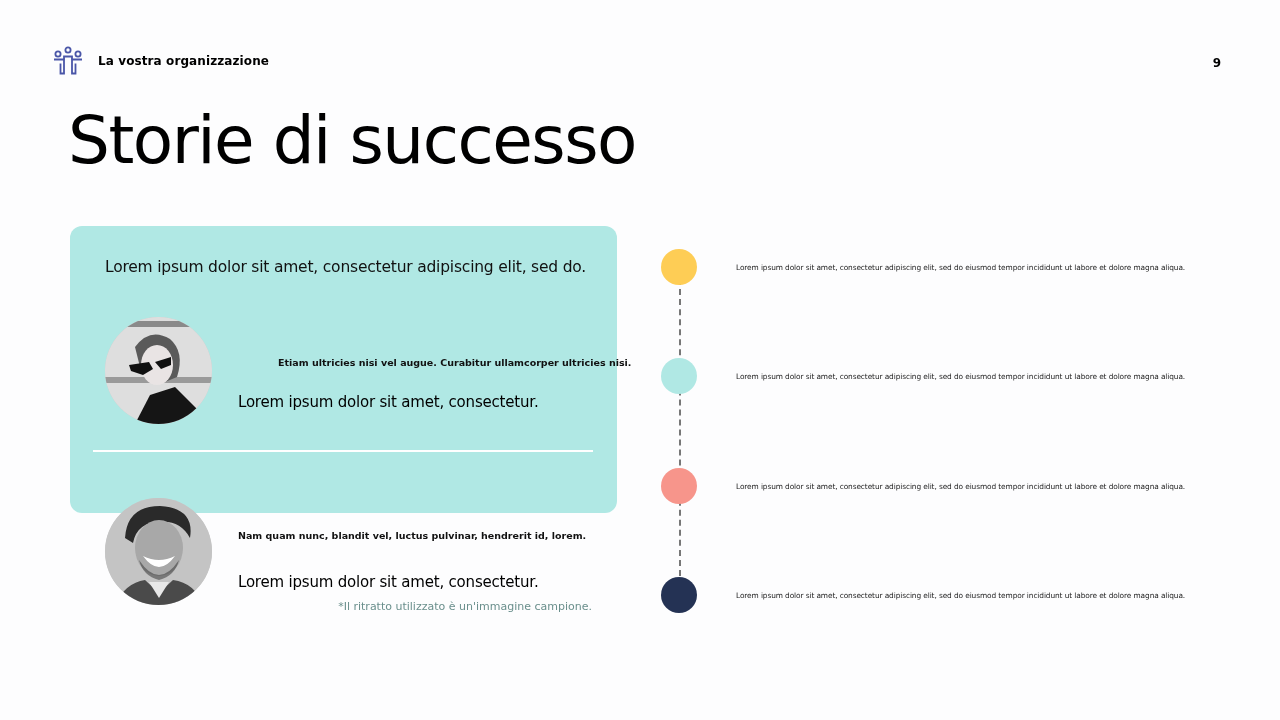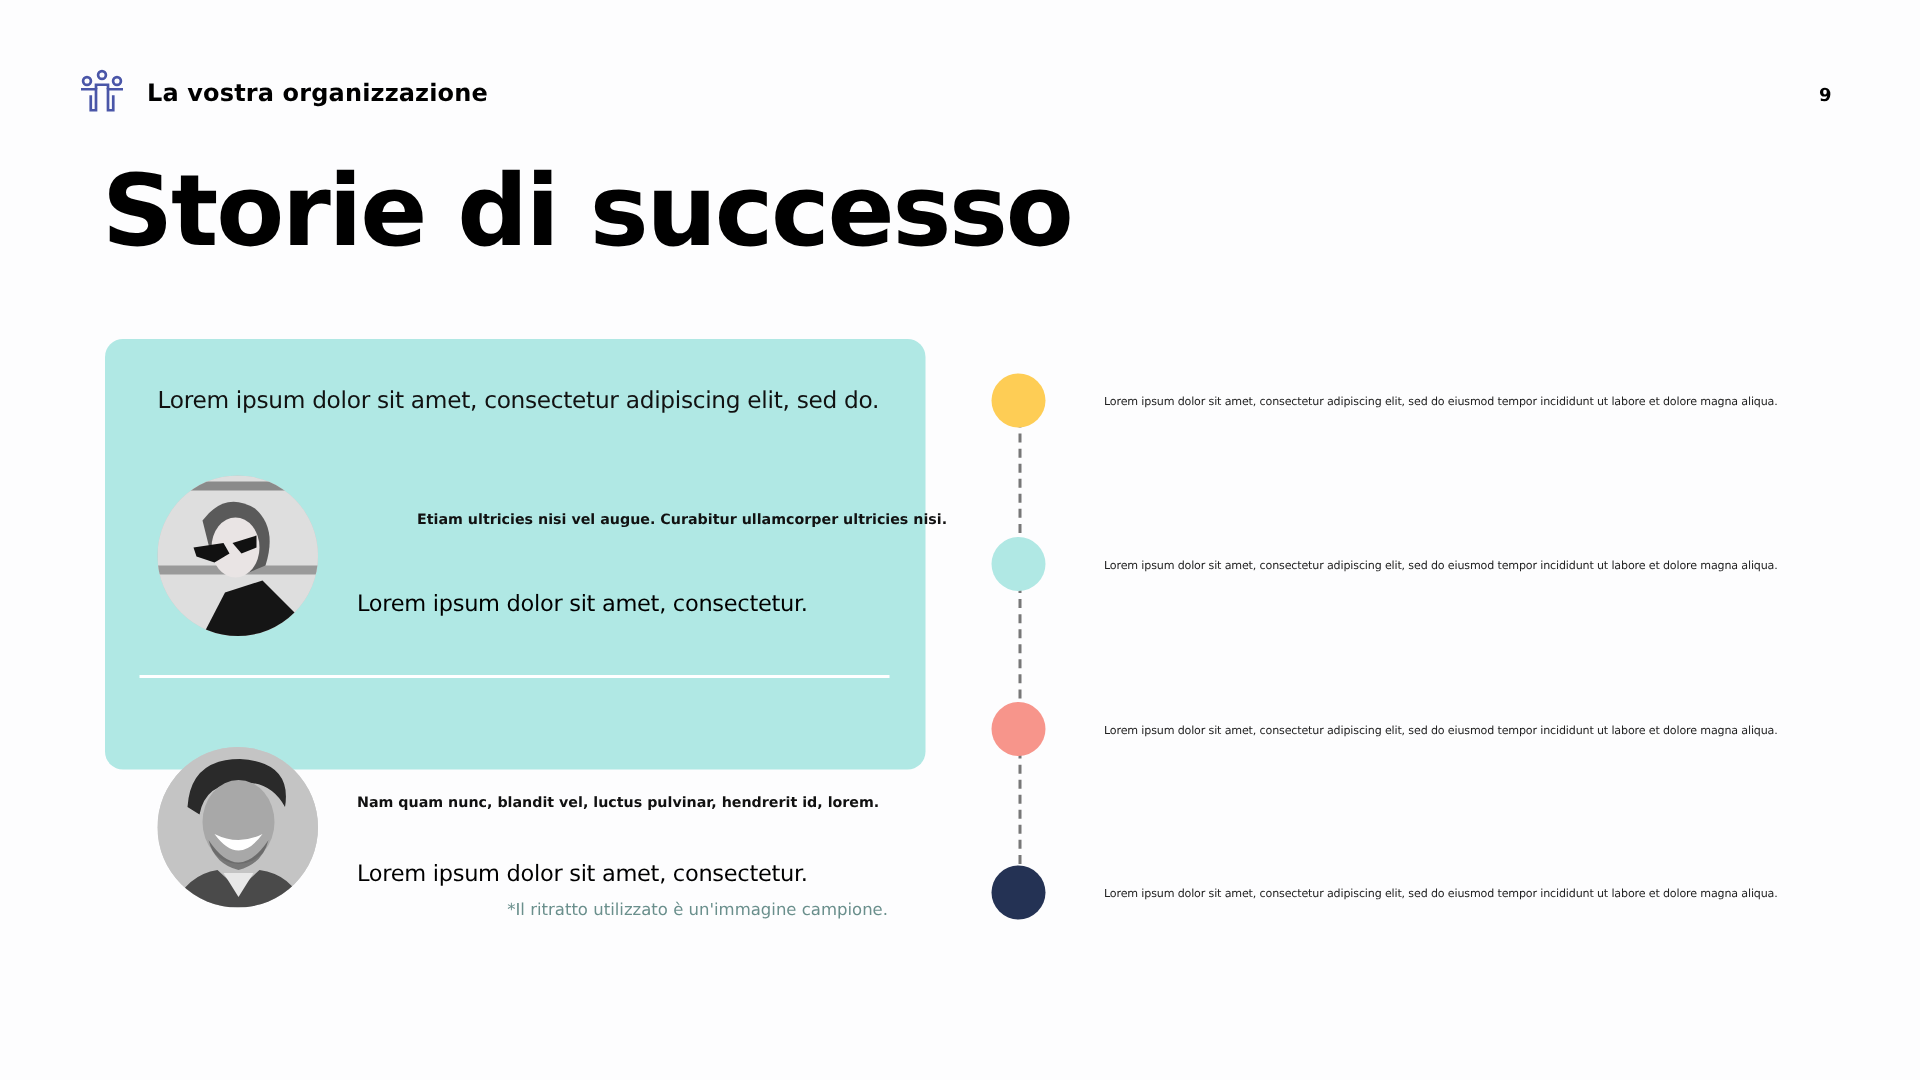--- a/index.html
+++ b/index.html
@@ -5,25 +5,25 @@
     * { box-sizing: border-box; margin: 0; padding: 0; }
     html, body { width: 1280px; height: 720px; overflow: hidden; }
     body {
       background: #fdfdfe;
       font-family: "DejaVu Sans", "Liberation Sans", sans-serif;
       color: #000;
       position: relative;
     }
     .header { position: absolute; left: 52px; top: 46px; display: flex; align-items: center; }
     .org-icon { width: 32px; height: 30px; margin-right: 14px; }
-    .org-name { font-size: 16px; font-weight: bold; letter-spacing: 0.1px; }
+    .org-name { font-size: 12px; font-weight: bold; letter-spacing: 0.1px; }
     .page-num { position: absolute; right: 59px; top: 56px; font-size: 12px; font-weight: bold; }
     .title {
       position: absolute; left: 68px; top: 108px;
-      font-size: 66px; font-weight: bold; letter-spacing: -1.5px; line-height: 1;
+      font-size: 66px; font-weight: normal; letter-spacing: -1.5px; line-height: 1;
     }
     .card {
       position: absolute; left: 70px; top: 226px; width: 547px; height: 287px;
       background: #b0e8e4; border-radius: 12px;
     }
     .card-intro {
       position: absolute; left: 35px; top: 32px; font-size: 15.5px; color: #111; letter-spacing: -0.2px;
     }
     .person { position: absolute; left: 35px; width: 500px; height: 108px; }
     .person.p1 { top: 91px; }
@@ -32,21 +32,21 @@
       position: absolute; left: 0; top: 0; width: 107px; height: 107px; border-radius: 50%;
       overflow: hidden; background: #c9c9c9;
     }
     .avatar svg { width: 100%; height: 100%; display: block; }
     .person-quote {
       position: absolute; left: 133px; font-size: 9.5px; font-weight: bold; color: #111; white-space: nowrap;
     }
     .person-desc {
       position: absolute; left: 133px; font-size: 15px; color: #000000; white-space: nowrap; letter-spacing: -0.2px;
     }
-    .p1 .person-quote { top: 24px; padding-left: 40px; }
+    .p1 .person-quote { top: 40px; padding-left: 40px; }
     .p1 .person-desc { top: 76px; }
     .p2 .person-quote { top: 32px; }
     .p2 .person-desc { top: 75px; }
     .divider {
       position: absolute; left: 23px; top: 224px; width: 500px; height: 2px; background: #ffffff;
     }
     .disclaimer {
       position: absolute; right: 25px; top: 374px; font-size: 11px; color: #6a8f8c;
     }
     .timeline { position: absolute; left: 660px; top: 249px; width: 580px; height: 380px; }

